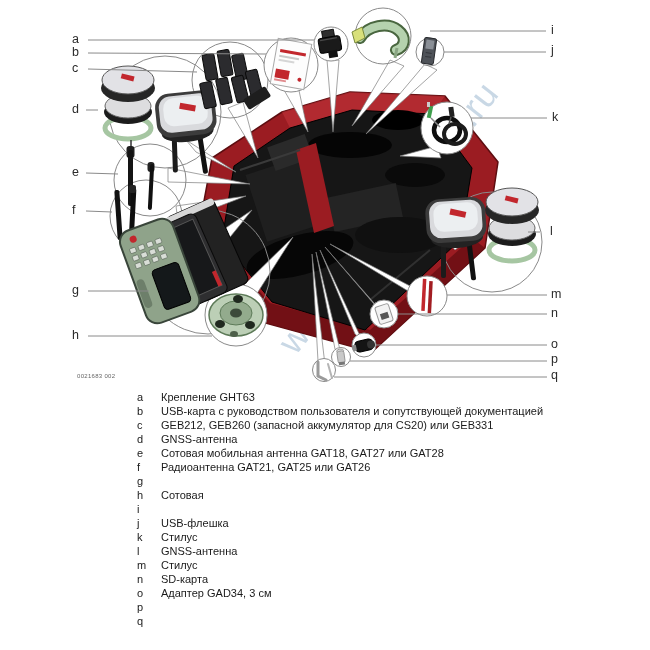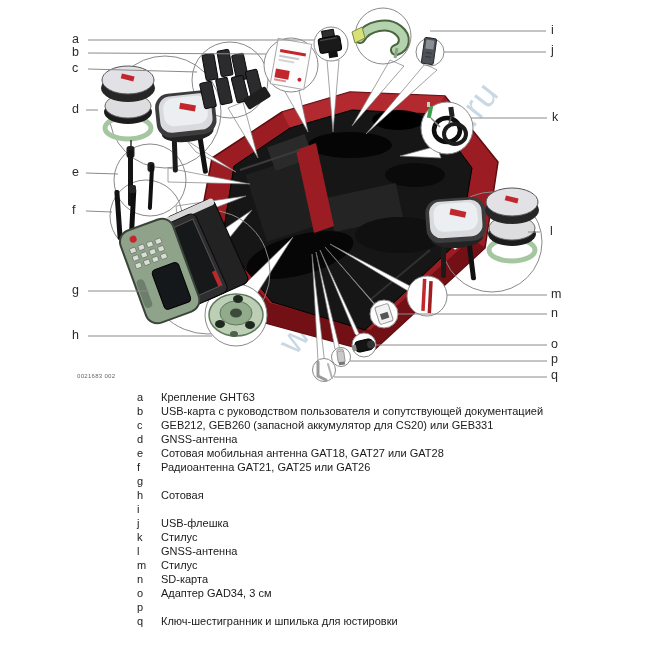--- a/index.html
+++ b/index.html
@@ -362,17 +362,16 @@
       </div>
     <div class="legend-row">
         <span class="legend-letter">o</span>
         <span class="legend-text">Адаптер GAD34, 3 см</span>
       </div>
     <div class="legend-row">
         <span class="legend-letter">p</span>
       </div>
     <div class="legend-row">
         <span class="legend-letter">q</span>
-        <span class="legend-text">Ключ-шестигранник и шпилька для юстировки</span>
       </div>
   </div>
 
 </div>
 
 </body></html>

